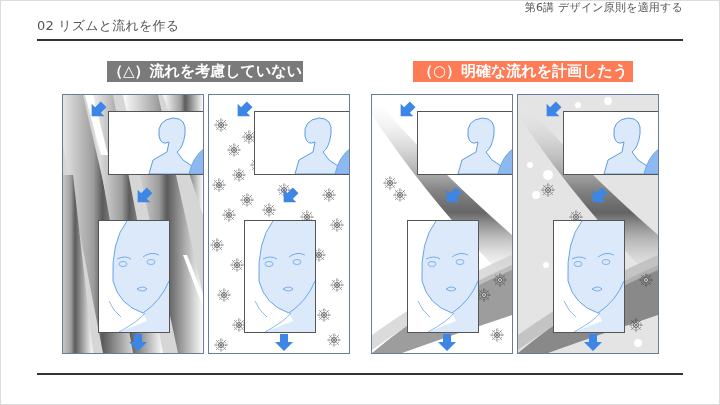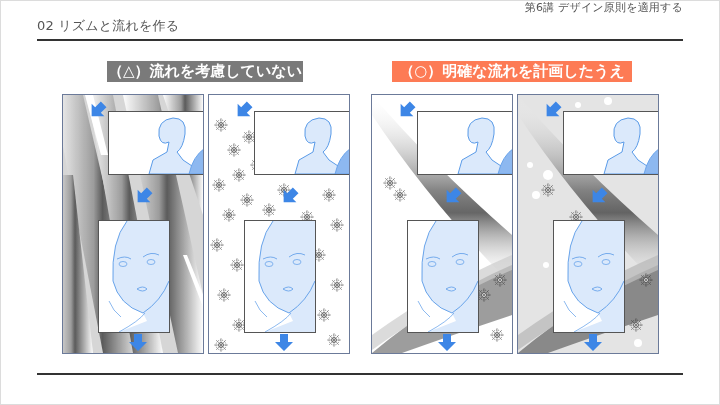--- a/index.html
+++ b/index.html
@@ -3,21 +3,21 @@
 <meta charset="utf-8">
 <style>
   html,body{margin:0;padding:0;}
   body{width:720px;height:405px;background:#ffffff;position:relative;overflow:hidden;font-family:"DejaVu Sans","Liberation Sans",sans-serif;}
   .outer-border{position:absolute;left:0;top:0;width:718px;height:403px;border:1px solid #dcdcdc;}
   .hdr-left{position:absolute;left:37px;top:17px;font-size:13px;color:#555;letter-spacing:0.2px;}
   .hdr-right{position:absolute;right:37px;top:0;font-size:11px;color:#555;letter-spacing:0.2px;}
   .hdr-rule{position:absolute;left:37px;top:39px;width:646px;height:2px;background:#333;}
   .label{position:absolute;top:61px;height:21px;line-height:21px;color:#fff;font-size:15px;font-weight:bold;text-align:center;}
   .label.bad{left:107px;width:196px;background:#7a7a7a;}
-  .label.good{left:392px;width:240px;background:#fd7b55;}
+  .label.good{left:413px;width:220px;background:#fd7b55;}
   .panel{position:absolute;top:94px;width:140px;height:258px;border:1px solid #6b7a99;overflow:hidden;background:#fff;}
   .panel svg.bg{position:absolute;left:0;top:0;}
   .frame{position:absolute;border:1px solid #555;background:#fff;overflow:hidden;}
   .frame.top{left:45px;top:16px;width:96px;height:62px;}
   .frame.bottom{left:35px;top:125px;width:70px;height:111px;}
   .arrow{position:absolute;}
 </style>
 </head>
 <body>
 

